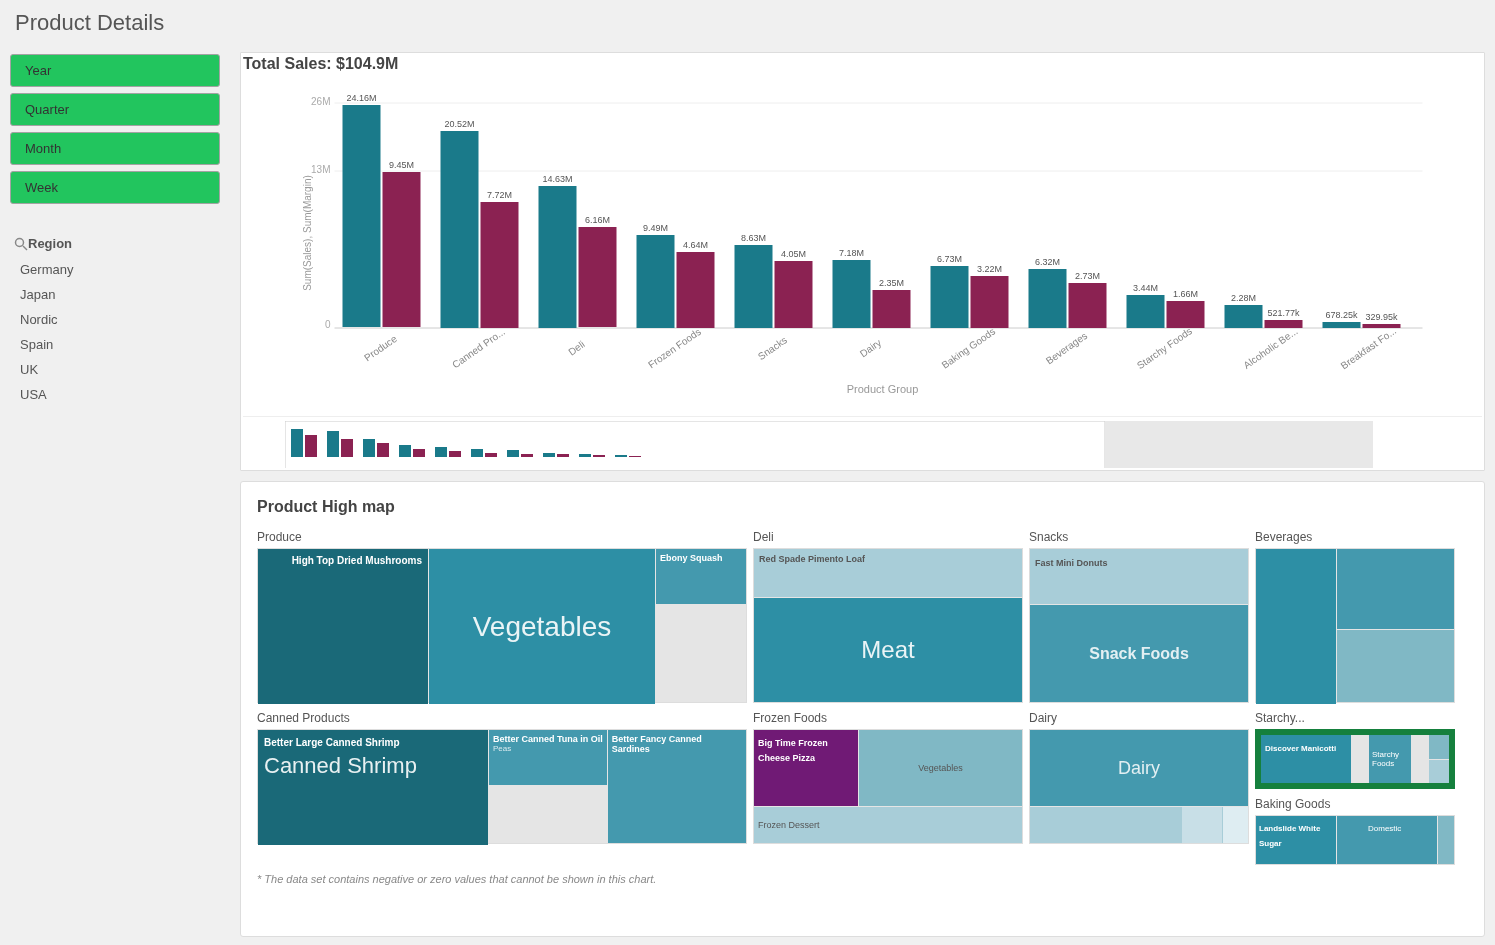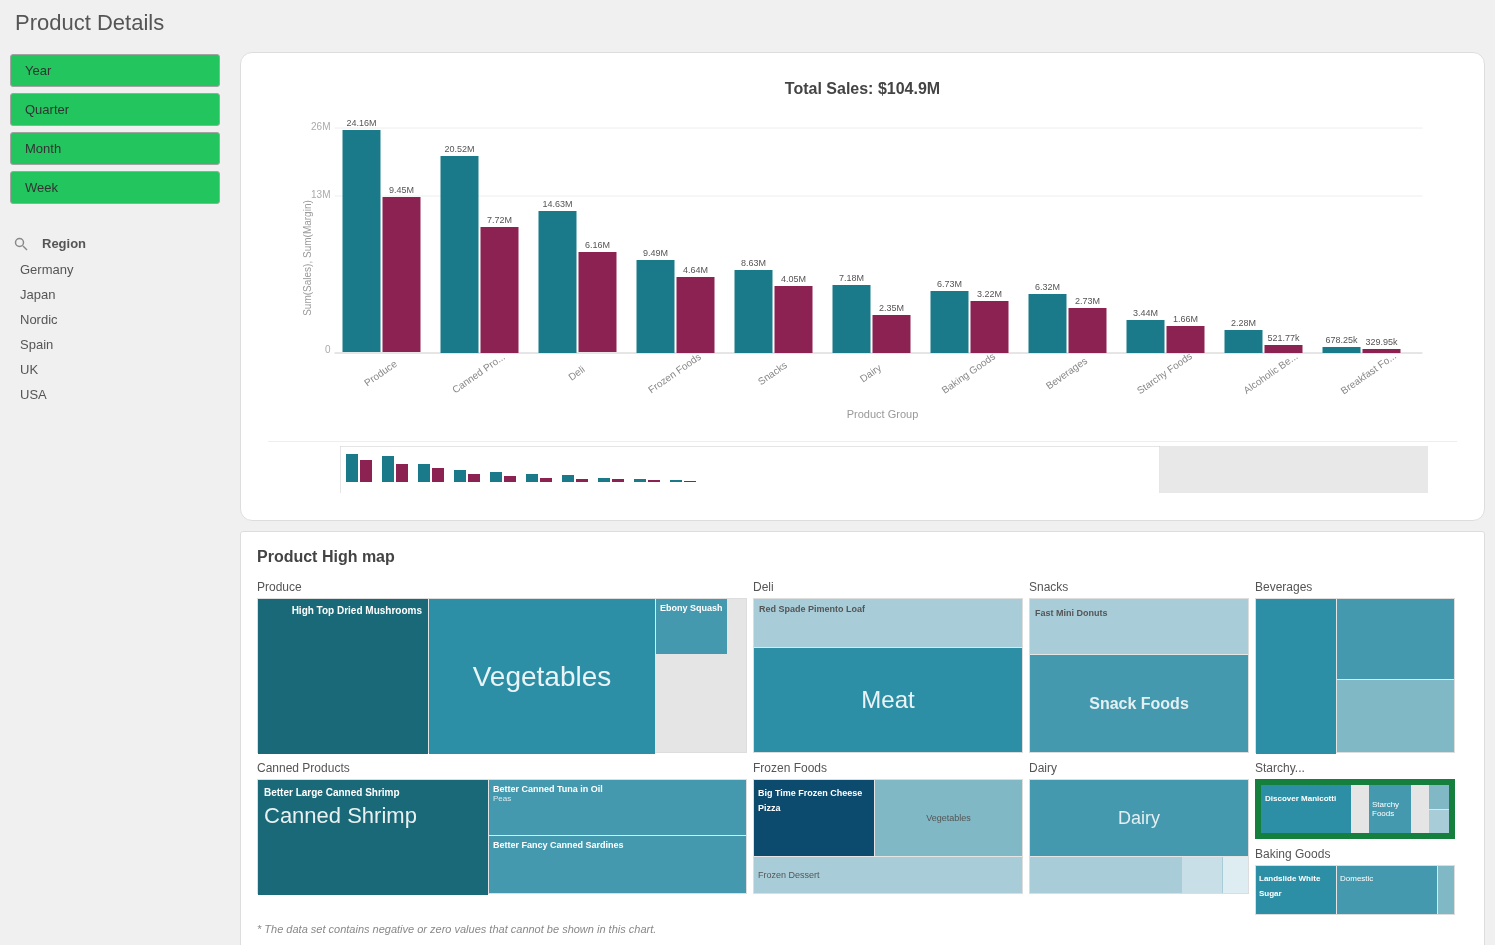--- a/index.html
+++ b/index.html
@@ -7,26 +7,26 @@
     
     .page-title { font-size: 22px; font-weight: 300; color: #555; padding: 10px 15px 8px; background: #f0f0f0; }
     
     .layout { display: flex; gap: 0; height: calc(100vh - 44px); }
     
     .sidebar { width: 230px; min-width: 230px; background: #f0f0f0; padding: 10px; display: flex; flex-direction: column; gap: 6px; }
     
     .filter-btn { background: #22c55e; border: 1px solid #a3a3a3; border-radius: 3px; padding: 8px 14px; text-align: left; cursor: pointer; color: #333; font-size: 13px; width: 100%; }
     
     .region-section { margin-top: 20px; }
-    .region-header { display: flex; align-items: center; gap: 14px; padding: 6px 4px; font-weight: 600; color: #555; font-size: 13px; }
+    .region-header { display: flex; align-items: center; gap: 0; padding: 6px 4px; font-weight: 600; color: #555; font-size: 13px; }
     .region-item { padding: 5px 10px; color: #555; cursor: pointer; font-size: 13px; }
     
     .main-content { flex: 1; display: flex; flex-direction: column; gap: 10px; padding: 8px 10px; overflow-y: auto; }
     
-    .chart-panel { background: white; border: 1px solid #ddd; border-radius: 12px; padding: 27px; text-align: center; }
+    .chart-panel { background: white; border: 1px solid #ddd; border-radius: 1px; padding: 2px; }
     
     .chart-title { font-size: 16px; font-weight: 600; color: #444; margin-bottom: 10px; }
     
     .treemap-panel { background: white; border: 1px solid #ddd; border-radius: 3px; padding: 16px; flex: 1; }
     
     .treemap-title { font-size: 16px; font-weight: 600; color: #444; margin-bottom: 12px; }
     
     .footnote { font-size: 11px; color: #888; font-style: italic; margin-top: 8px; }
 
     svg text { font-family: 'Segoe UI', Arial, sans-serif; }
@@ -190,21 +190,21 @@
           <div style="position:relative;height:155px;display:flex;gap:1px;background:#e5e5e5;border:1px solid #ddd;">
 
             <div style="background:#1a6978;width:170px;min-width:170px;height:155px;display:flex;flex-direction:column;justify-content:flex-start;padding:6px;position:relative;">
               <div style="font-size:10px;font-weight:700;color:white;line-height:1.2;text-align:right;">High Top Dried Mushrooms</div>
             </div>
 
             <div style="background:#2d8fa5;flex:1;height:155px;display:flex;align-items:center;justify-content:center;position:relative;">
               <span style="font-size:28px;font-weight:300;color:white;opacity:0.9;">Vegetables</span>
             </div>
 
-            <div style="width:90px;min-width:90px;height:155px;display:flex;flex-direction:row;gap:1px;">
+            <div style="width:90px;min-width:90px;height:155px;display:flex;flex-direction:column;gap:1px;">
               <div style="background:#4499ae;height:55px;padding:4px;display:flex;align-items:flex-start;">
                 <span style="font-size:9px;color:white;font-weight:600;">Ebony Squash</span>
               </div>
             </div>
           </div>
         </div>
 
         <div>
           <div style="font-size:12px;color:#555;padding:2px 0 4px;">Deli</div>
           <div style="position:relative;height:155px;display:flex;flex-direction:column;gap:1px;background:#e5e5e5;border:1px solid #ddd;">
@@ -240,37 +240,37 @@
           </div>
         </div>
 
         <div>
           <div style="font-size:12px;color:#555;padding:2px 0 4px;">Canned Products</div>
           <div style="position:relative;height:115px;display:flex;gap:1px;background:#e5e5e5;border:1px solid #ddd;">
             <div style="background:#1a6978;width:230px;min-width:230px;height:115px;display:flex;flex-direction:column;justify-content:flex-start;padding:6px;">
               <div style="font-size:10px;font-weight:700;color:white;line-height:1.3;margin-bottom:4px;">Better Large Canned Shrimp</div>
               <div style="font-size:22px;font-weight:300;color:white;opacity:0.9;">Canned Shrimp</div>
             </div>
-            <div style="display:flex;flex-direction:column;flex:1;gap:1px;">
+            <div style="display:flex;flex-direction:row;flex:1;gap:1px;">
               <div style="background:#4499ae;height:55px;padding:4px;">
                 <div style="font-size:9px;color:white;font-weight:600;">Better Canned Tuna in Oil</div>
                 <div style="font-size:8px;color:white;opacity:0.8;">Peas</div>
               </div>
               <div style="background:#4499ae;flex:1;padding:4px;">
                 <div style="font-size:9px;color:white;font-weight:600;">Better Fancy Canned Sardines</div>
               </div>
             </div>
           </div>
         </div>
 
         <div>
           <div style="font-size:12px;color:#555;padding:2px 0 4px;">Frozen Foods</div>
           <div style="position:relative;height:115px;display:flex;flex-direction:column;gap:1px;background:#e5e5e5;border:1px solid #ddd;">
             <div style="display:flex;gap:1px;flex:1;">
-              <div style="background:#0c4a6e;width:120px;height:100%;padding:4px;">
+              <div style="background:#701a75;width:104px;height:100%;padding:4px;">
                 <span style="font-size:9px;color:white;font-weight:600;">Big Time Frozen Cheese Pizza</span>
               </div>
               <div style="background:#80b8c5;flex:1;height:100%;display:flex;align-items:center;justify-content:center;">
                 <span style="font-size:9px;color:#555;">Vegetables</span>
               </div>
             </div>
             <div style="background:#a8cdd8;height:36px;display:flex;align-items:center;padding:4px;">
               <span style="font-size:9px;color:#555;">Frozen Dessert</span>
             </div>
           </div>
@@ -308,21 +308,21 @@
             </div>
           </div>
 
           <div>
             <div style="font-size:12px;color:#555;padding:2px 0 4px;">Baking Goods</div>
             <div style="height:50px;display:flex;gap:1px;background:#e5e5e5;border:1px solid #ddd;">
               <div style="background:#2d8fa5;width:80px;padding:3px;">
                 <span style="font-size:8px;color:white;font-weight:600;">Landslide White Sugar</span>
               </div>
               <div style="background:#4499ae;flex:1;padding:3px;">
-                <span style="font-size:8px;color:white;">Domestic</span>
+                <span style="font-size:8px;color:white;margin-left:28px;">Domestic</span>
               </div>
               <div style="width:16px;background:#80b8c5;"></div>
             </div>
           </div>
         </div>
 
       </div>
 
       <div class="footnote">* The data set contains negative or zero values that cannot be shown in this chart.</div>
     </div>

